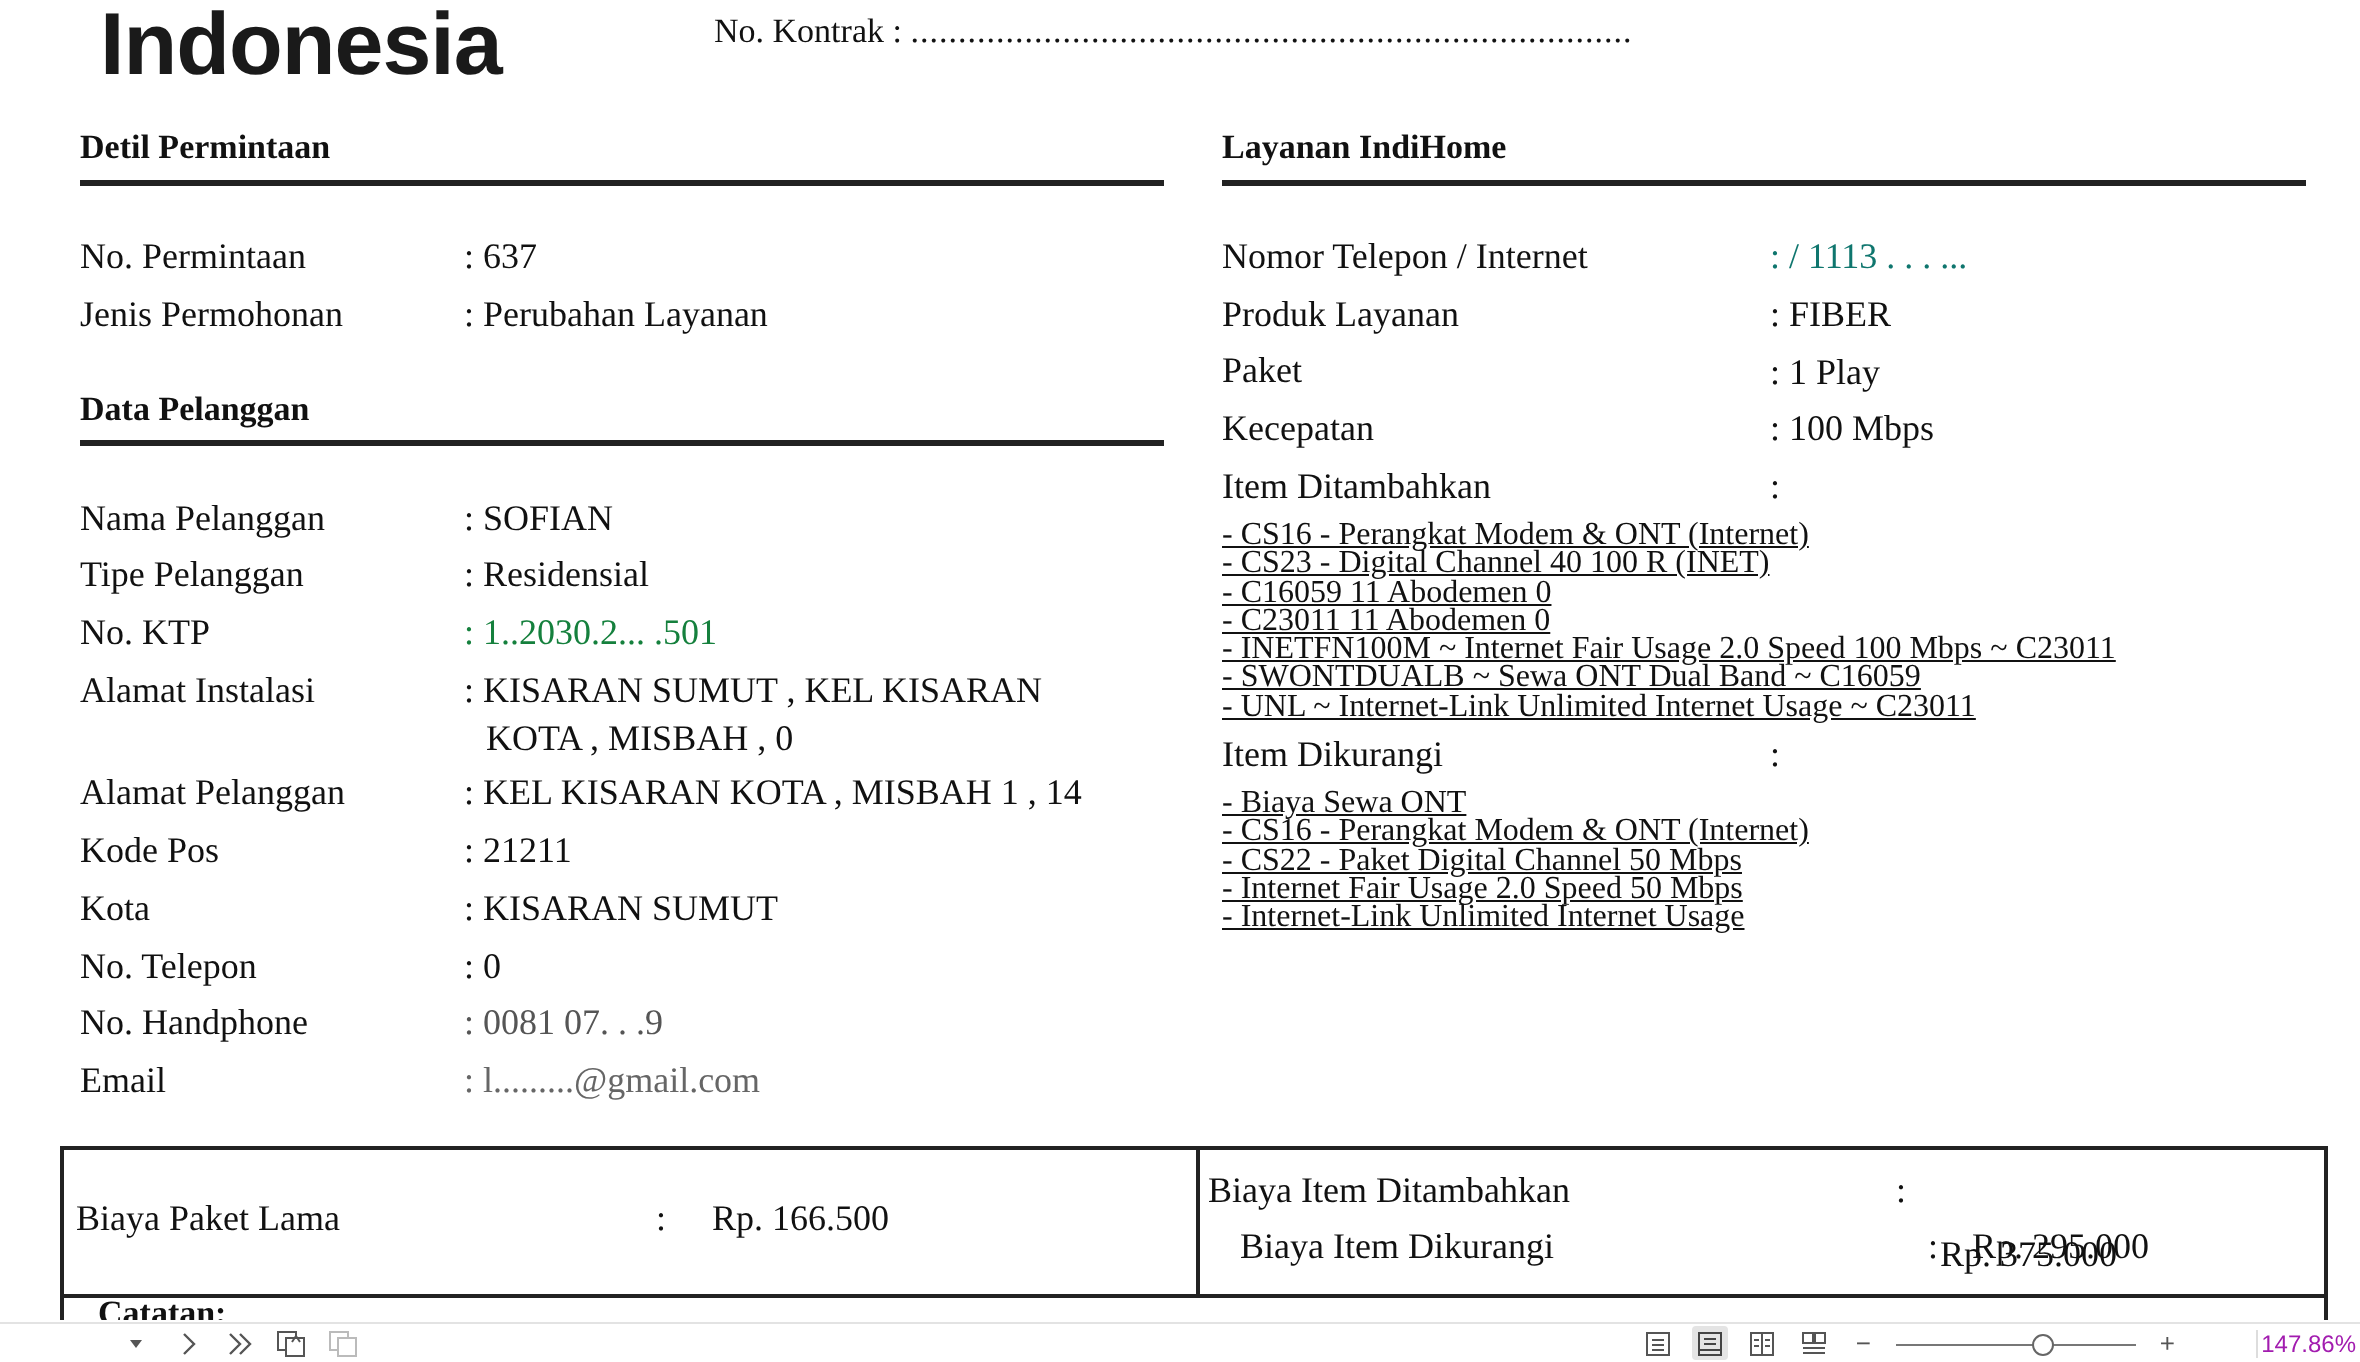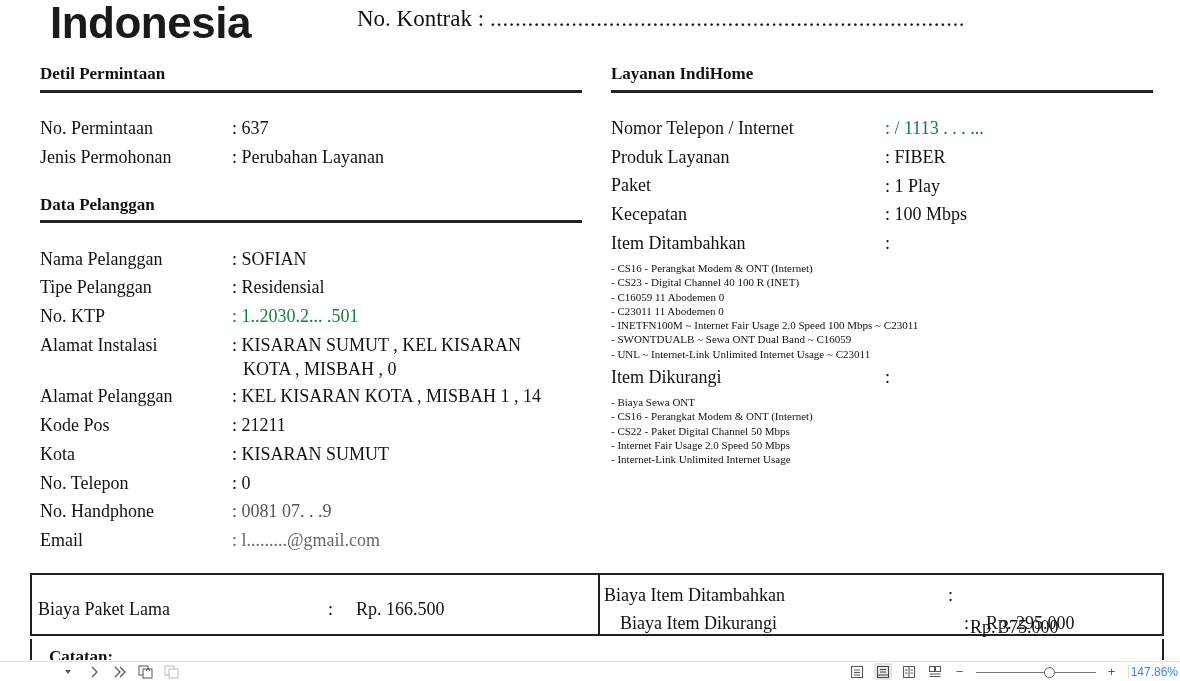--- a/index.html
+++ b/index.html
@@ -1,44 +1,44 @@
 <!DOCTYPE html>
 <html><head>
 <meta charset="utf-8">
 <style>
   html, body { margin:0; padding:0; }
   body { width:1180px; height:681px; overflow:hidden; background:#fff; position:relative; font-family:"Liberation Serif", serif; color:#111; }
   .doc { position:absolute; left:0; top:0; width:1180px; height:660px; overflow:hidden; }
   .logo-text { position:absolute; left:50px; top:-2px; font-family:"Liberation Sans", sans-serif; font-weight:bold; font-size:44px; letter-spacing:-0.5px; color:#1a1a1a; }
-  .kontrak { position:absolute; left:357px; top:6px; font-size:23px; }
+  .kontrak { position:absolute; left:357px; top:6px; font-size:17px; }
   .kontrak .dots { letter-spacing:0.5px; }
   .sec-title { position:absolute; font-weight:bold; font-size:17px;font-family:Liberation Serif, serif; }
   .rule { position:absolute; height:3px; background:#222; }
   .row { position:absolute; font-size:18px; white-space:nowrap; }
   .row .lbl { position:absolute; left:0; }
   .row .val { position:absolute; }
-  .small-list { position:absolute; font-size:11px; line-height:14.3px; }
+  .small-list { position:absolute; font-size:16px; line-height:14.3px;text-decoration:underline; }
   .small-list div { white-space:nowrap; }
-  .fee-box { position:absolute; left:30px; top:573px; width:1134px; height:63px; border:2px solid #222; box-sizing:border-box; }
+  .fee-box { position:absolute; left:30px; top:573px; width:1134px; height:76px; border:2px solid #222; box-sizing:border-box; }
   .fee-divider { position:absolute; left:566px; top:0; bottom:0; width:2px; background:#222; }
   .fee-row { position:absolute; font-size:18px; white-space:nowrap; }
   .notes-box { position:absolute; left:30px; top:639px; width:1134px; height:40px; border-left:2px solid #222; border-right:2px solid #222; box-sizing:border-box; }
   .notes-title { position:absolute; left:17px; top:8px; font-weight:bold; font-size:17px; }
   
   .statusbar { position:absolute; left:0; top:661px; width:1180px; height:20px; background:#fff; border-top:1px solid #e3e3e3; font-family:"Liberation Sans", sans-serif; font-size:12px; color:#444; }
   .sb-left { position:absolute; left:60px; top:2px; display:flex; gap:10px; align-items:center; }
   .sb-btn { width:16px; height:16px; display:flex; align-items:center; justify-content:center; color:#555; font-size:13px; cursor:pointer; }
   .sb-btn.disabled { color:#bbb; }
   .sb-right { position:absolute; right:0; top:1px; display:flex; align-items:center; gap:8px; }
   .view-btn { width:18px; height:17px; display:flex; align-items:center; justify-content:center; border-radius:2px; cursor:pointer; }
   .view-btn.active { background:#e4e4e4; }
   .zoom-track { position:relative; width:120px; height:14px; }
   .zoom-track .line { position:absolute; left:0; right:0; top:7px; height:1px; background:#777; }
   .zoom-track .thumb { position:absolute; left:68px; top:2px; width:9px; height:9px; border:1px solid #666; border-radius:50%; background:#fff; }
-  .zoom-pct { padding:0 2px; border-left:1px solid #ddd; color:#3b82f6; }
+  .zoom-pct { padding:0 2px; border-left:1px solid #ddd; color:#a21caf;margin-left:28px; }
 </style>
 </head>
 <body>
 
 <div class="doc">
   <div class="logo-text">Indonesia</div>
   <div class="kontrak">
     <span>No. Kontrak :</span>
     <span class="dots">............................................................................</span>
   </div>

